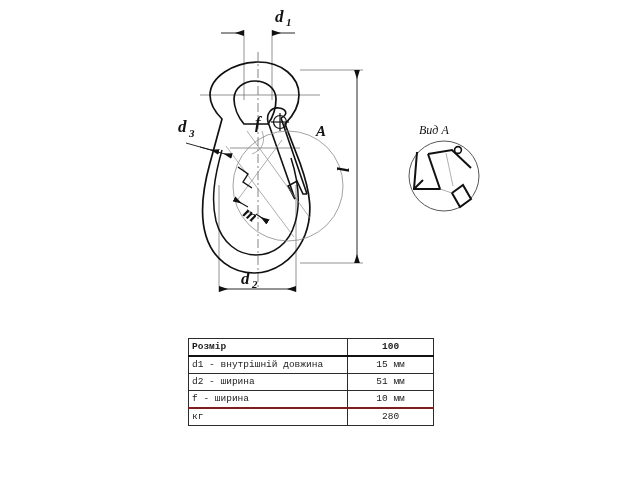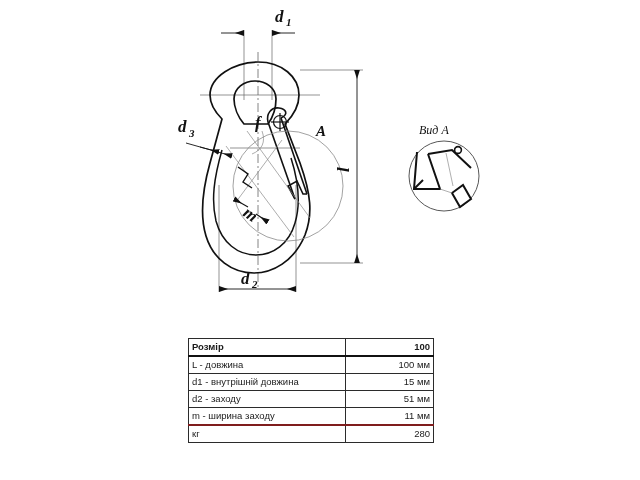--- a/index.html
+++ b/index.html
@@ -70,28 +70,29 @@
     font-family: "Liberation Sans", sans-serif;
     font-size: 9.5px;
     color: #1b1b1b;
   }
   table.spec td {
     border: 1px solid #2b2b2b;
     padding: 1px 3px;
     height: 14px;
     line-height: 12px;
     white-space: nowrap;
+    font-family: Liberation Mono, monospace;
   }
   table.spec td.lbl {
     width: 156px;
     text-align: left;
   }
   table.spec td.val {
     width: 88px;
-    text-align: right;
+    text-align: center;
   }
   table.spec tr.head td {
     font-weight: bold;
     border-bottom: 2px solid #111111;
   }
   table.spec tr.head td.lbl { font-weight: bold; }
   table.spec tr.last td {
     border-top: 2px solid #7f1d1d;
   }
 </style>
@@ -255,34 +256,30 @@
 </div>
 
 <div id="spec-table-wrap">
   <table class="spec">
     <tbody>
       <tr class="head">
         <td class="lbl">Розмір</td>
         <td class="val">100</td>
       </tr>
       <tr>
-        <td class="lbl">L - довжина</td>
-        <td class="val">100 мм</td>
-      </tr>
-      <tr>
         <td class="lbl">d1 - внутрішній довжина</td>
         <td class="val">15 мм</td>
       </tr>
       <tr>
-        <td class="lbl">d2 - заходу</td>
+        <td class="lbl">d2 - ширина</td>
         <td class="val">51 мм</td>
       </tr>
       <tr>
-        <td class="lbl">m - ширина заходу</td>
-        <td class="val">11 мм</td>
+        <td class="lbl">f - ширина</td>
+        <td class="val">10 мм</td>
       </tr>
       <tr class="last">
         <td class="lbl">кг</td>
         <td class="val">280</td>
       </tr>
     </tbody>
   </table>
 </div>
 
 </body></html>

